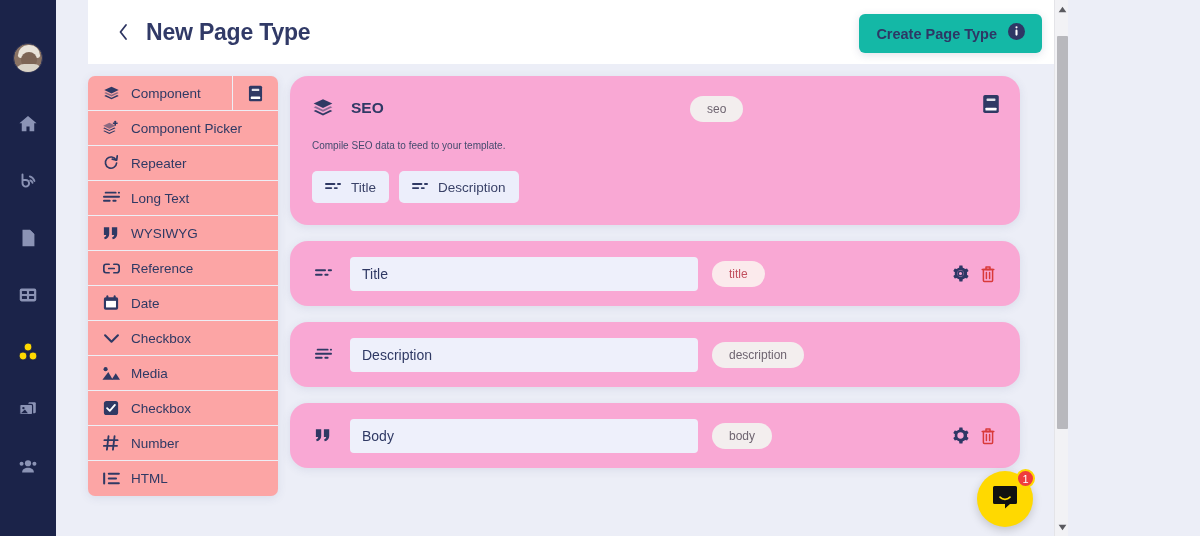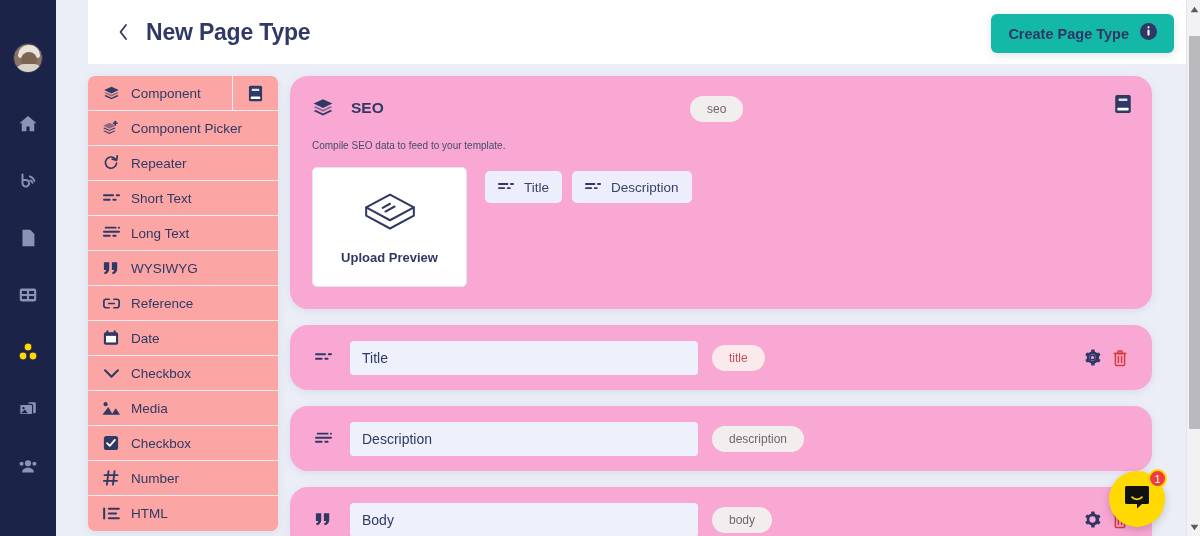--- a/index.html
+++ b/index.html
@@ -2,21 +2,21 @@
 <html><head>
 <meta charset="utf-8">
 <style>
   * { box-sizing: border-box; margin: 0; padding: 0; }
   html, body {
     width: 1200px; height: 536px;
     overflow: hidden;
     font-family: "Liberation Sans", sans-serif;
     background: #eceef7;
   }
-  #app { position: relative; width: 1200px; height: 536px; }
+  #app { position: relative; width: 1068px; height: 536px; }
 
   
   .rail {
     position: absolute; left: 0; top: 0;
     width: 56px; height: 536px;
     background: #1b2349;
     display: flex; flex-direction: column; align-items: center;
   }
   .rail-avatar {
     margin-top: 43px;
@@ -290,31 +290,20 @@
       <div class="type-row">
         <span class="type-ic">
           <svg width="16" height="16" viewBox="0 0 20 20" fill="none" stroke="#2f3964" stroke-width="2.1" stroke-linecap="round">
               <path d="M16.2 6.2A7 7 0 1 0 17 10"></path>
               <polyline points="11.6,5.2 17.1,6.4 17.8,1.1" stroke-linejoin="round"></polyline>
             </svg>
         </span>
         <span class="type-lbl">Repeater</span>
       </div>
 
-      <div class="type-row">
-        <span class="type-ic">
-          <svg width="17" height="11" viewBox="0 0 20 12" fill="#2f3964">
-              <rect x="0" y="1" width="13" height="2.4" rx="1.2"></rect>
-              <rect x="15" y="1" width="5" height="2.4" rx="1.2"></rect>
-              <rect x="0" y="6.2" width="9" height="2.4" rx="1.2"></rect>
-              <rect x="11" y="6.2" width="5" height="2.4" rx="1.2"></rect>
-            </svg>
-        </span>
-        <span class="type-lbl">Short Text</span>
-      </div>
 
       <div class="type-row">
         <span class="type-ic">
           <svg width="17" height="14" viewBox="0 0 20 16" fill="#2f3964">
               <rect x="2" y="0.6" width="14" height="2.2" rx="1.1"></rect>
               <rect x="17.5" y="0.6" width="2.5" height="2.2" rx="1.1"></rect>
               <rect x="0" y="5.4" width="20" height="2.2" rx="1.1"></rect>
               <rect x="0" y="10.2" width="9" height="2.2" rx="1.1"></rect>
               <rect x="11" y="10.2" width="5" height="2.2" rx="1.1"></rect>
             </svg>
@@ -424,30 +413,20 @@
           <span class="seo-book">
             <svg width="18" height="20" viewBox="0 0 16 18" fill="none">
                 <rect x="1" y="0.8" width="14" height="16.4" rx="1.6" fill="#2f3964"></rect>
                 <rect x="4" y="4" width="8" height="2.3" rx="0.6" fill="#fff" opacity="0.85"></rect>
                 <rect x="3" y="12.3" width="10" height="2.6" rx="0.6" fill="#fff"></rect>
               </svg>
           </span>
         </div>
         <div class="seo-desc">Compile SEO data to feed to your template.</div>
         <div class="seo-body">
-          <div class="upload-box">
-            <span>
-              <svg width="56" height="44" viewBox="0 0 60 48" fill="none" stroke="#2f3964" stroke-width="2.2" stroke-linejoin="round" stroke-linecap="round">
-                <path d="M30 5 56 19 30 33 4 19z"></path>
-                <path d="M4 19v9l26 14 26-14v-9"></path>
-                <path d="M22 19.5 30 15M25 23.5 35 18"></path>
-              </svg>
-            </span>
-            <span class="upload-lbl">Upload Preview</span>
-          </div>
           <div class="chips">
             <div class="chip">
               <span class="c-ic">
                 <svg width="16" height="10" viewBox="0 0 20 12" fill="#2f3964">
                     <rect x="0" y="1" width="13" height="2.4" rx="1.2"></rect>
                     <rect x="15" y="1" width="5" height="2.4" rx="1.2"></rect>
                     <rect x="0" y="6.2" width="9" height="2.4" rx="1.2"></rect>
                     <rect x="11" y="6.2" width="5" height="2.4" rx="1.2"></rect>
                   </svg>
               </span>

